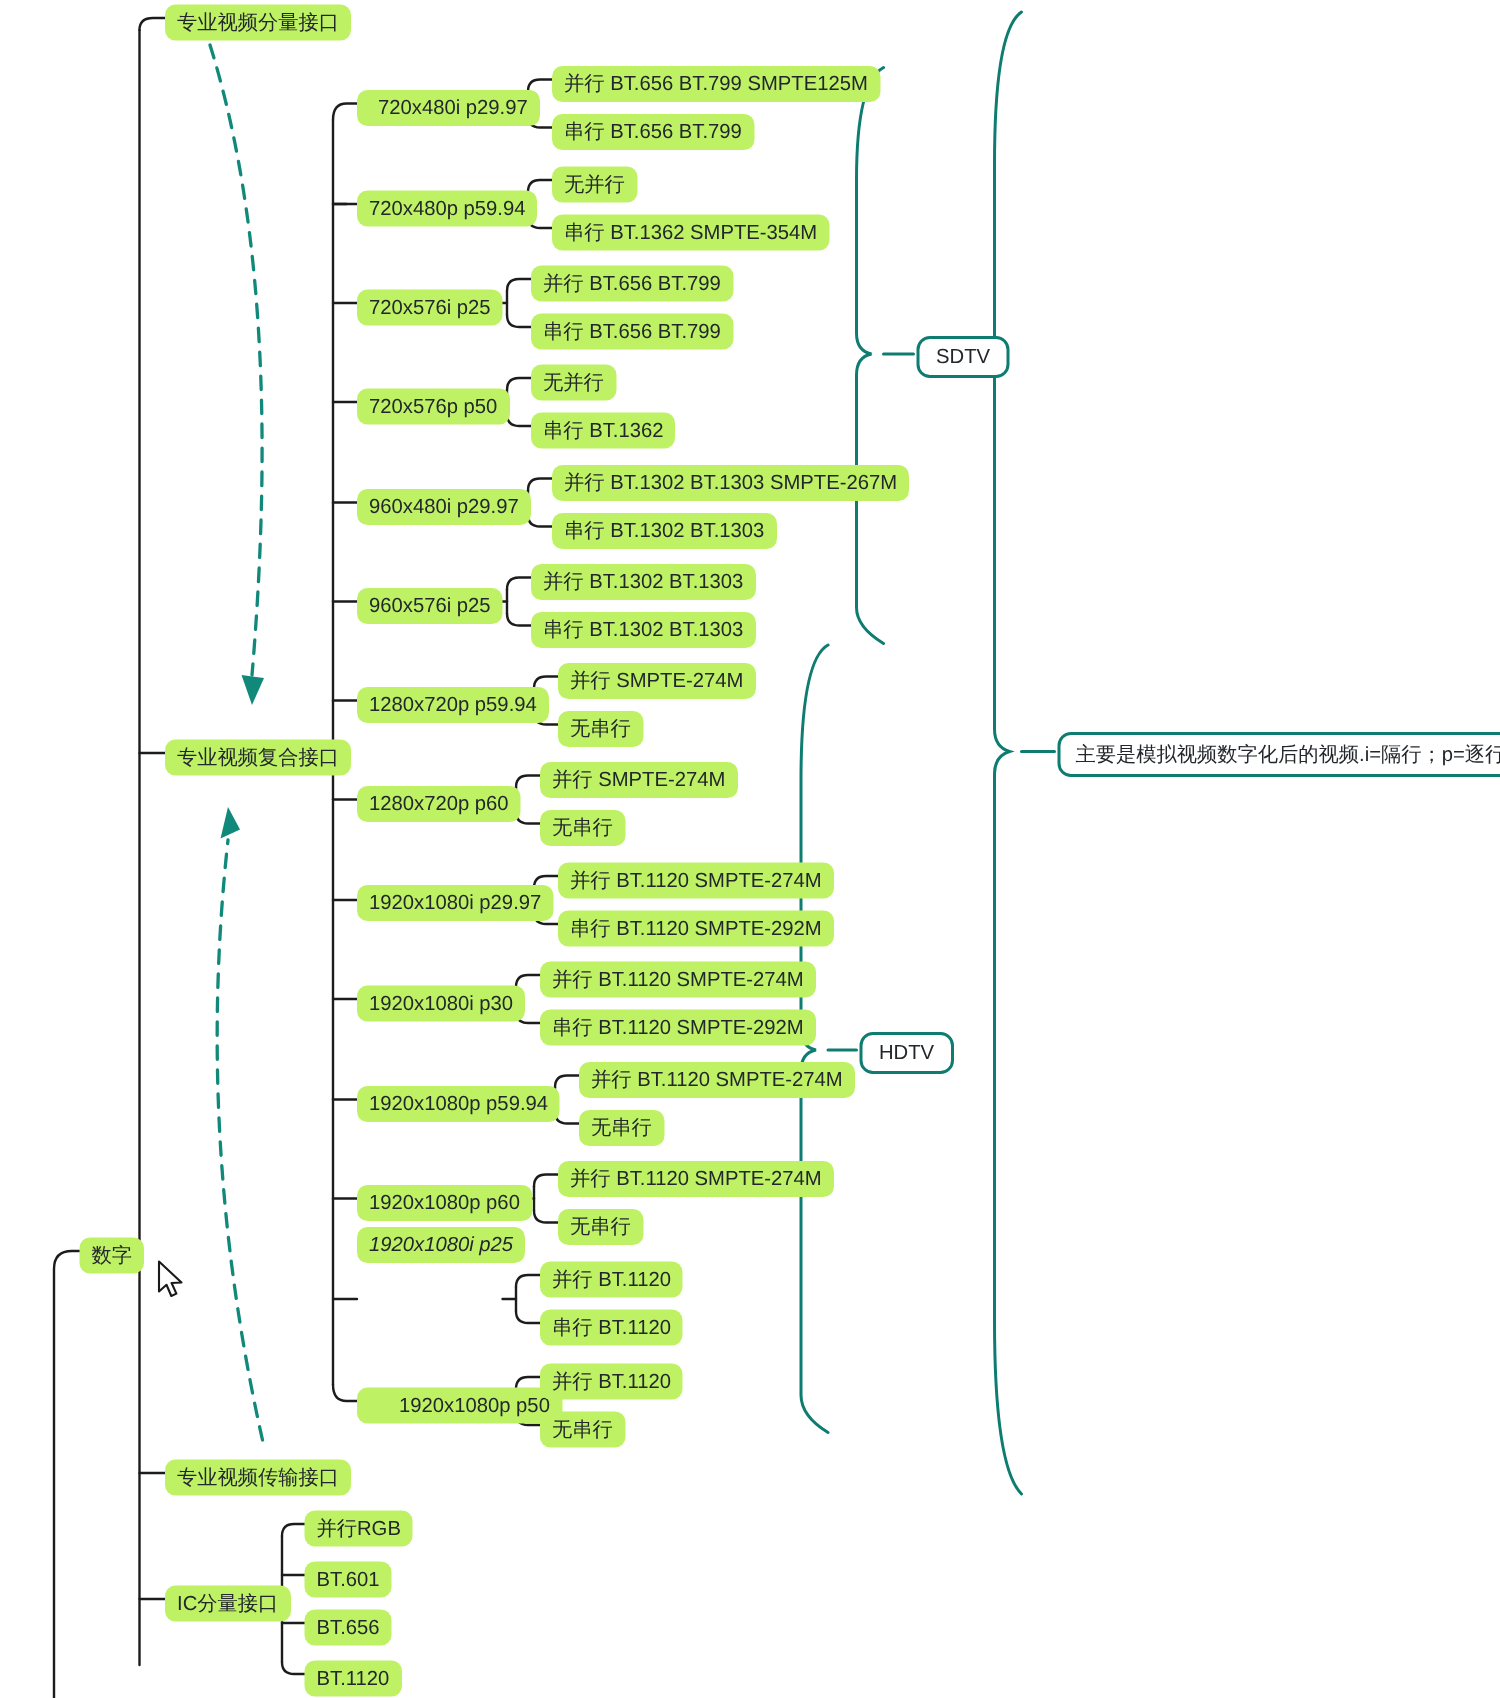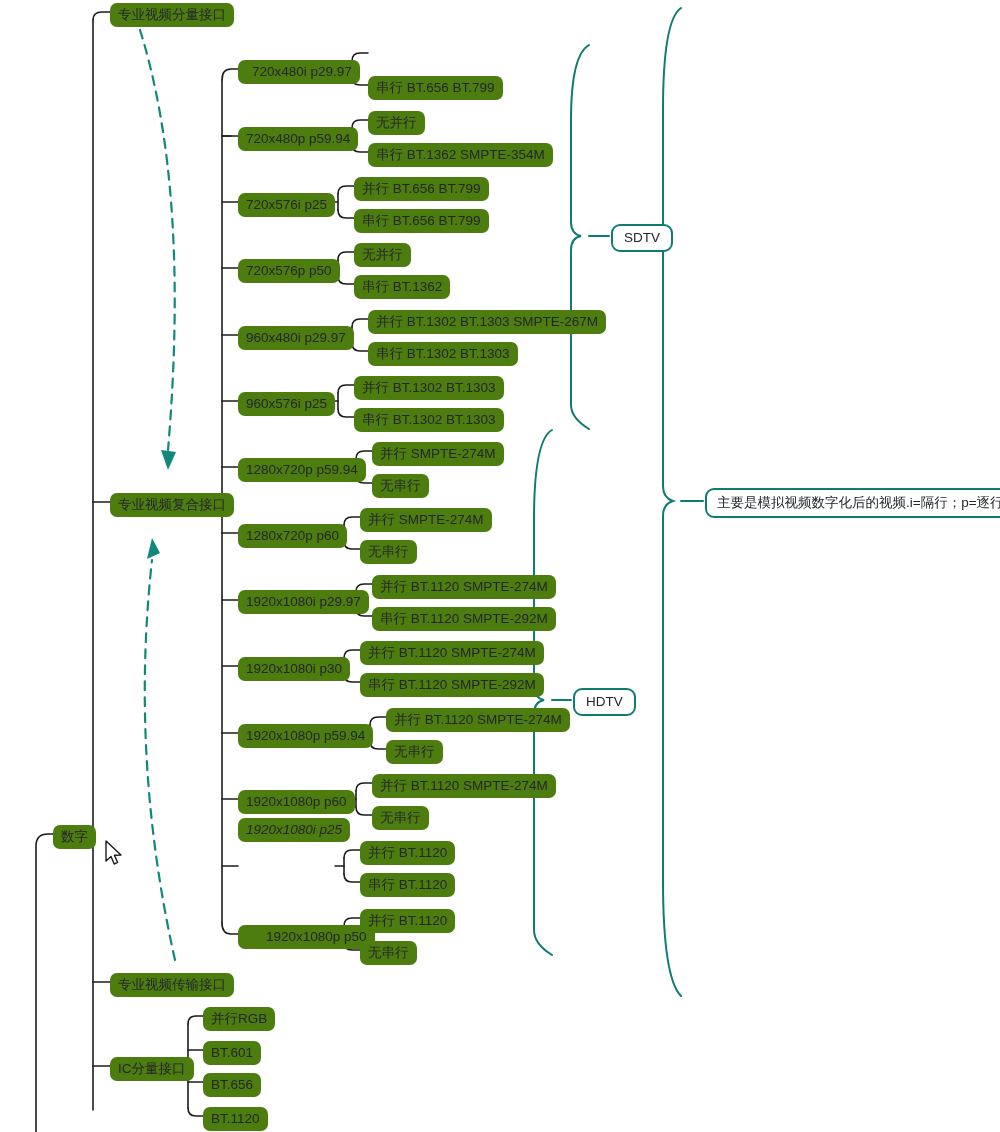--- a/index.html
+++ b/index.html
@@ -5,21 +5,21 @@
   html,body{margin:0;padding:0;background:#ffffff;}
   body{
     width:1000px;height:1132px;position:relative;overflow:hidden;
     font-family:"Liberation Sans","DejaVu Sans",sans-serif;
   }
   #stage{position:absolute;left:0;top:0;width:1000px;height:1132px;}
   svg.links{position:absolute;left:0;top:0;width:1000px;height:1132px;pointer-events:none;}
 
   .node{
     position:absolute;
-    background:#4d7c0f;
+    background:#bef264;
     border-radius:7px;
     padding:4px 8px;
     font-size:13.5px;
     line-height:16px;
     color:#23272b;
     white-space:nowrap;
     box-sizing:border-box;
   }
   .node.lvl1{font-size:13.5px;}
   .node.lvl2{font-size:13.5px;}
@@ -216,20 +216,22 @@
   </div>
   <div class="node lvl3" style="left:203px;top:1073px;">
     <span>BT.656</span>
   </div>
   <div class="node lvl3" style="left:203px;top:1107px;">
     <span>BT.1120</span>
   </div>
 
   <div class="node lvl3" style="left:238px;top:60px;padding-left:14px;">
     <span>720x480i p29.97</span></div>
+  <div class="node lvl3" style="left:368px;top:44px;">
+    <span>并行 BT.656 BT.799 SMPTE125M</span></div>
   <div class="node lvl3" style="left:368px;top:76px;">
     <span>串行 BT.656 BT.799</span></div>
 
   <div class="node lvl3" style="left:238px;top:127px;">
     <span>720x480p p59.94</span></div>
   <div class="node lvl3" style="left:368px;top:111px;">
     <span>无并行</span></div>
   <div class="node lvl3" style="left:368px;top:143px;">
     <span>串行 BT.1362 SMPTE-354M</span></div>
 

